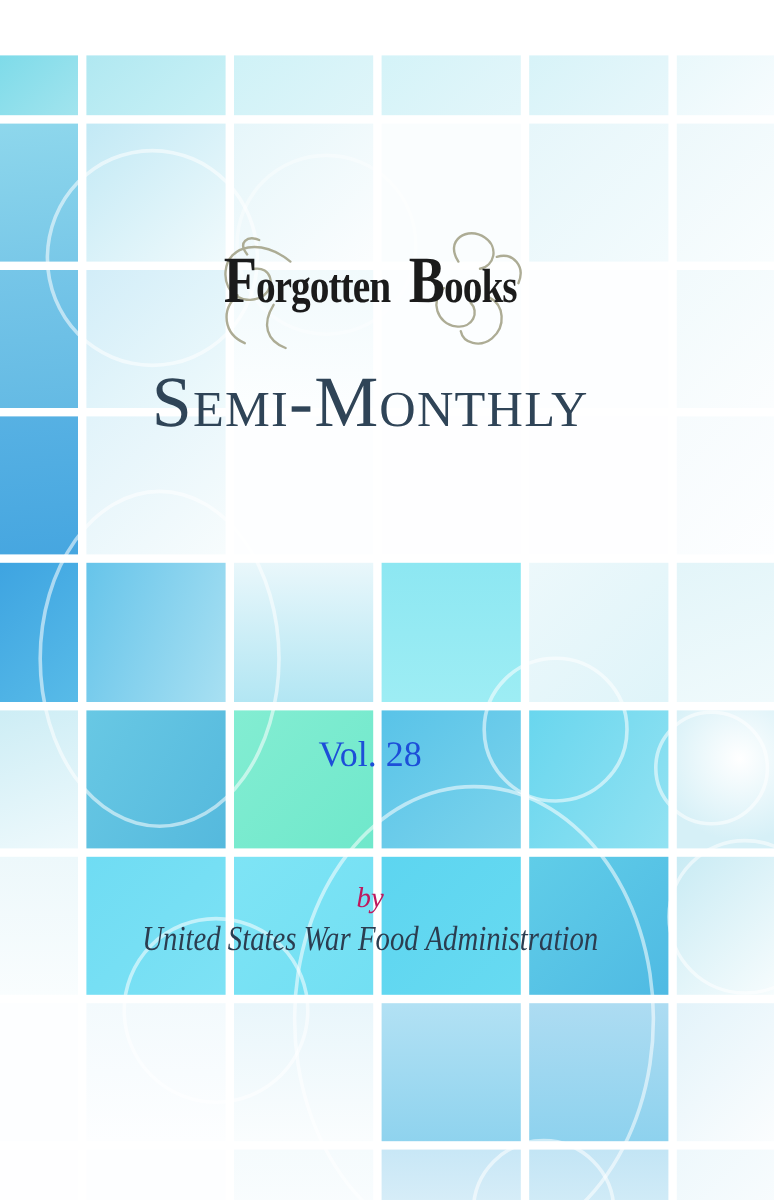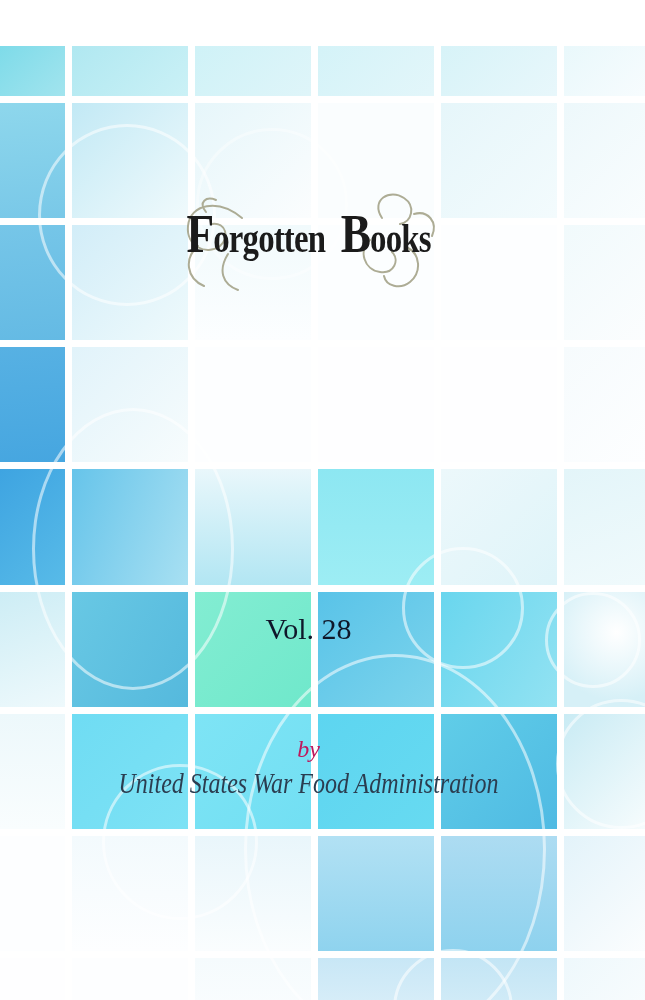--- a/index.html
+++ b/index.html
@@ -56,21 +56,21 @@
     font-variant:small-caps;
     font-size:60px;
     line-height:79px;
     letter-spacing:1px;
     color:#2f4457;
   }
   .volume{
     top:566px;
     font-size:30px;
     line-height:34px;
-    color:#0f172a;
+    color:#1d4ed8;
   }
   .byline-prefix{
     top:690px;
     font-style:italic;
     font-size:24px;
     line-height:26px;
     color:#be185d;
   }
   .author{
     top:719px;
@@ -173,20 +173,21 @@
         <path d="M58,26 C72,22 82,34 76,48"></path>
       </g>
     </svg>
 
     <div class="txt logo">
       <span class="logo-word">Forgotten</span>
       <span class="logo-word">Books</span>
     </div>
 
     <div class="txt title">
+      <div>Semi-Monthly</div>
     </div>
 
     <div class="txt volume">Vol. 28</div>
 
     <div class="txt byline-prefix">by</div>
     <div class="txt author">United States War Food Administration</div>
 
   </div>
 </div>
 

